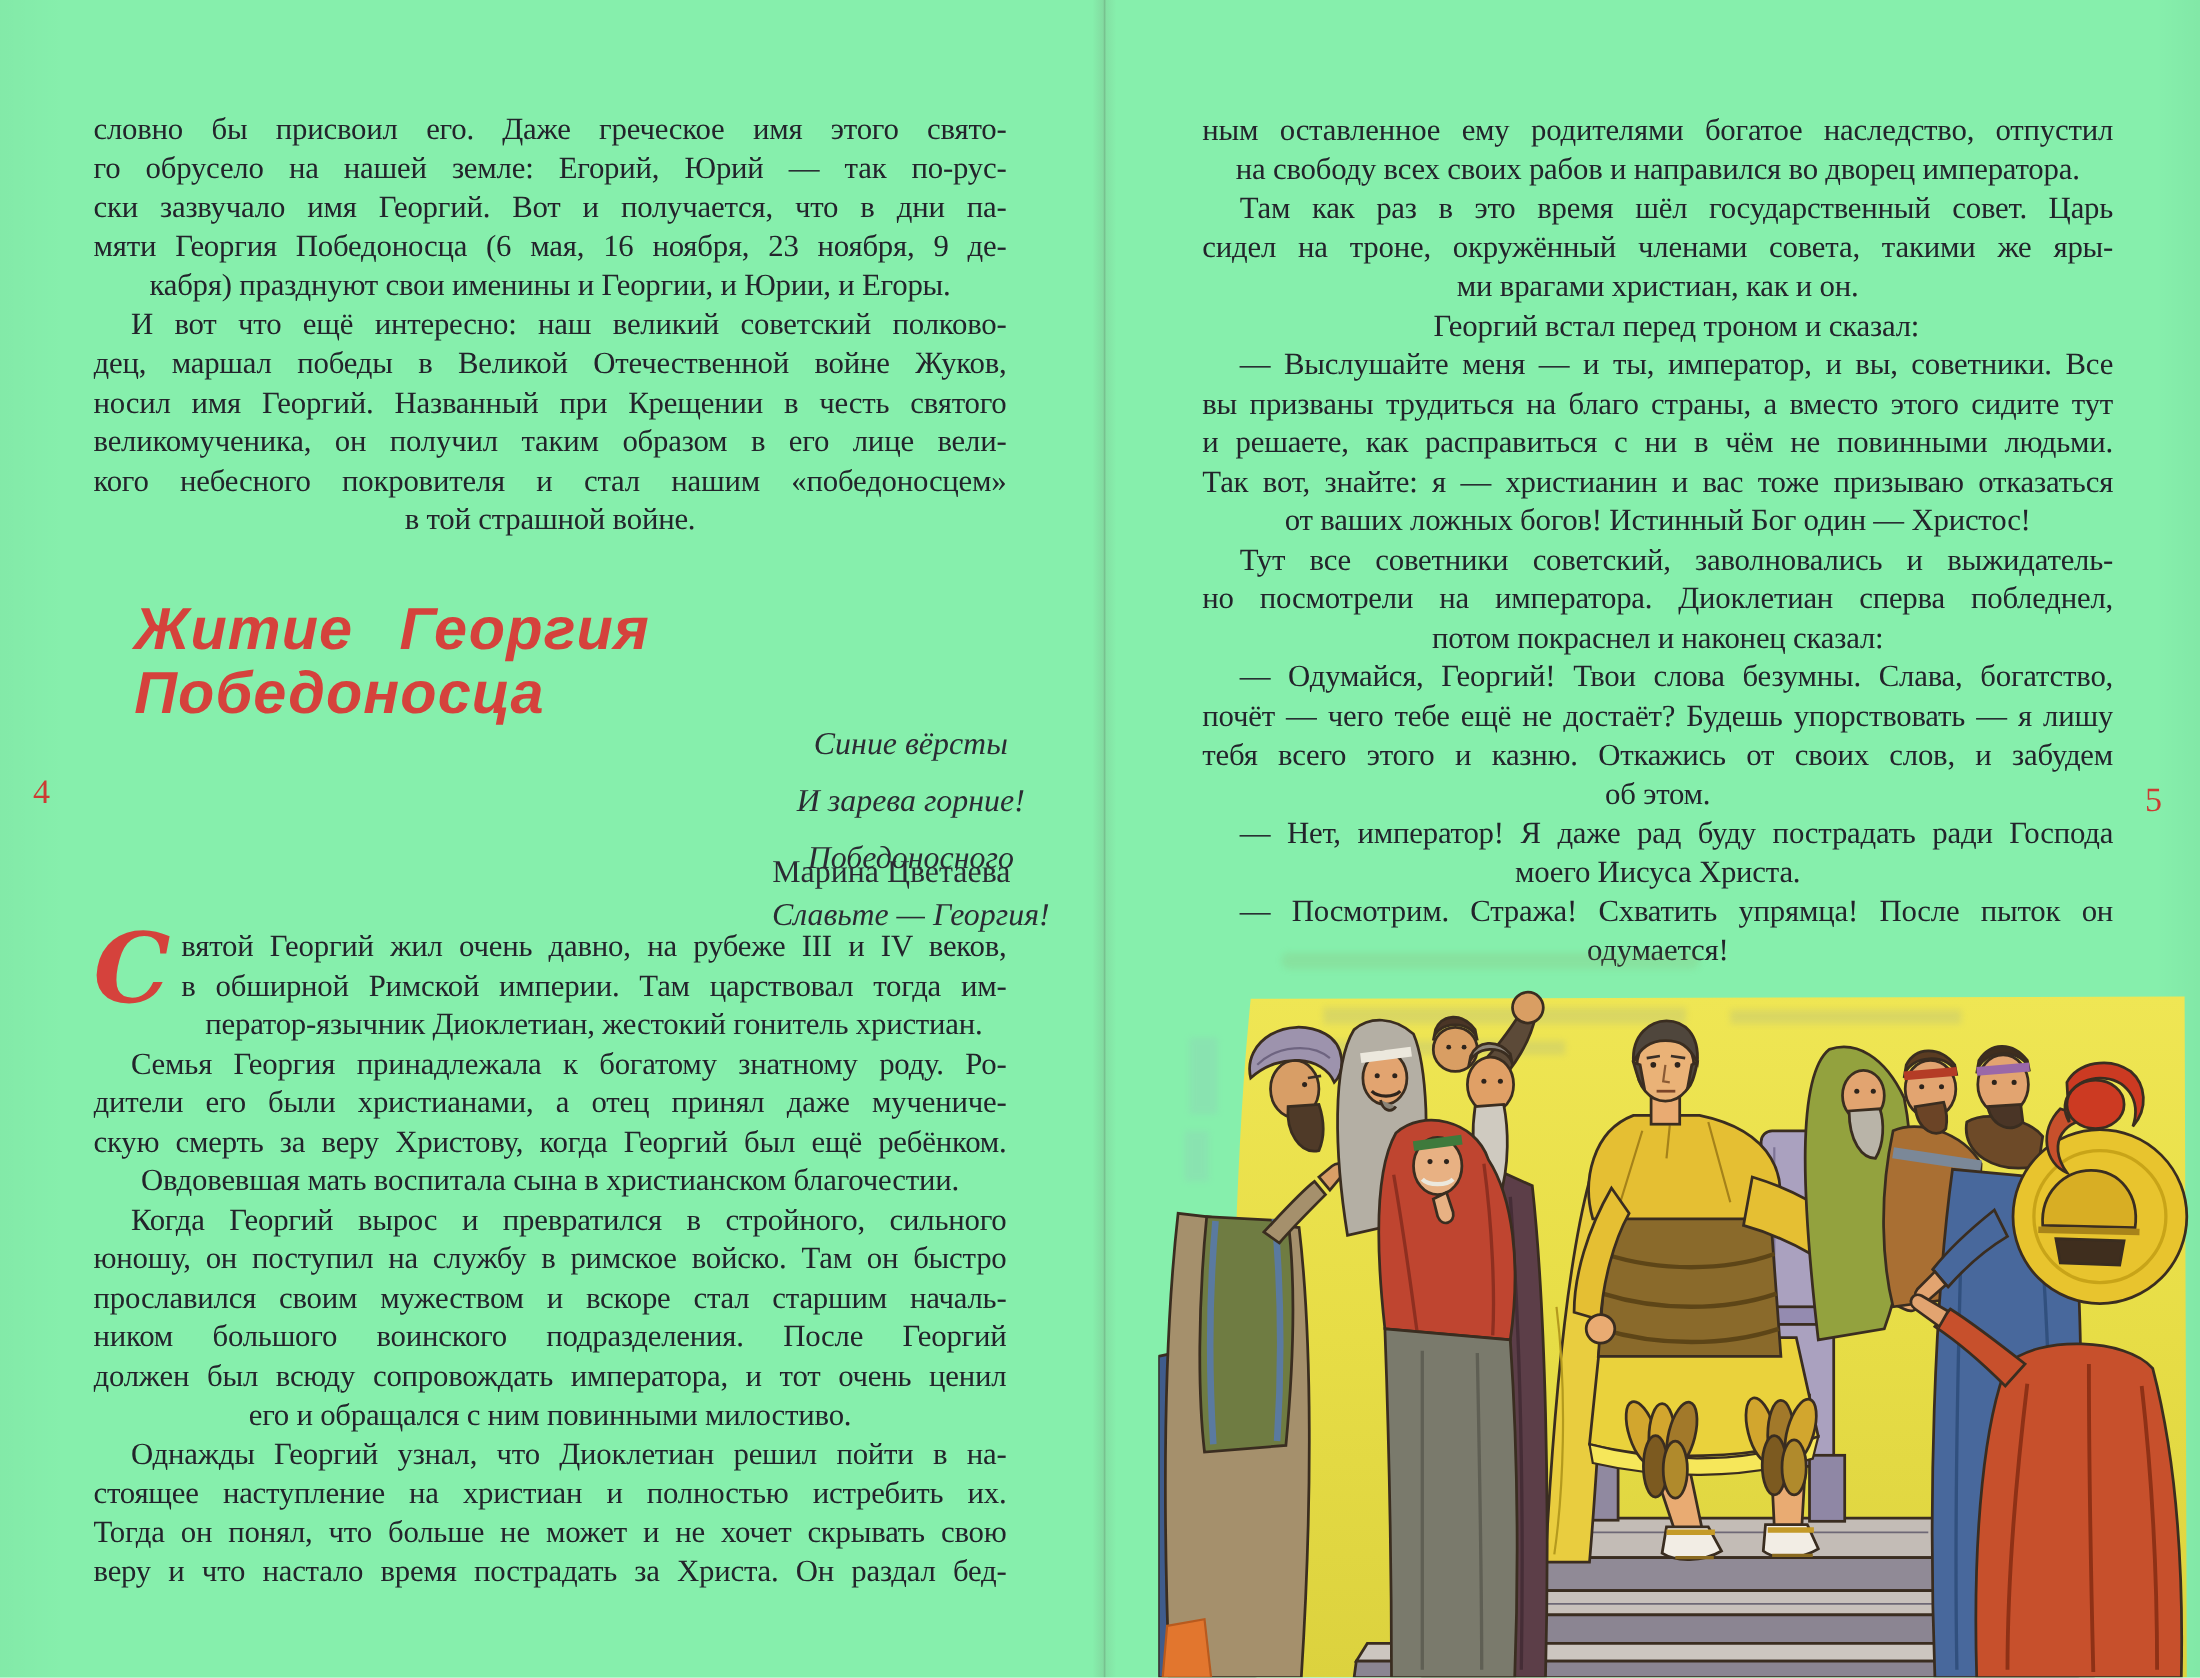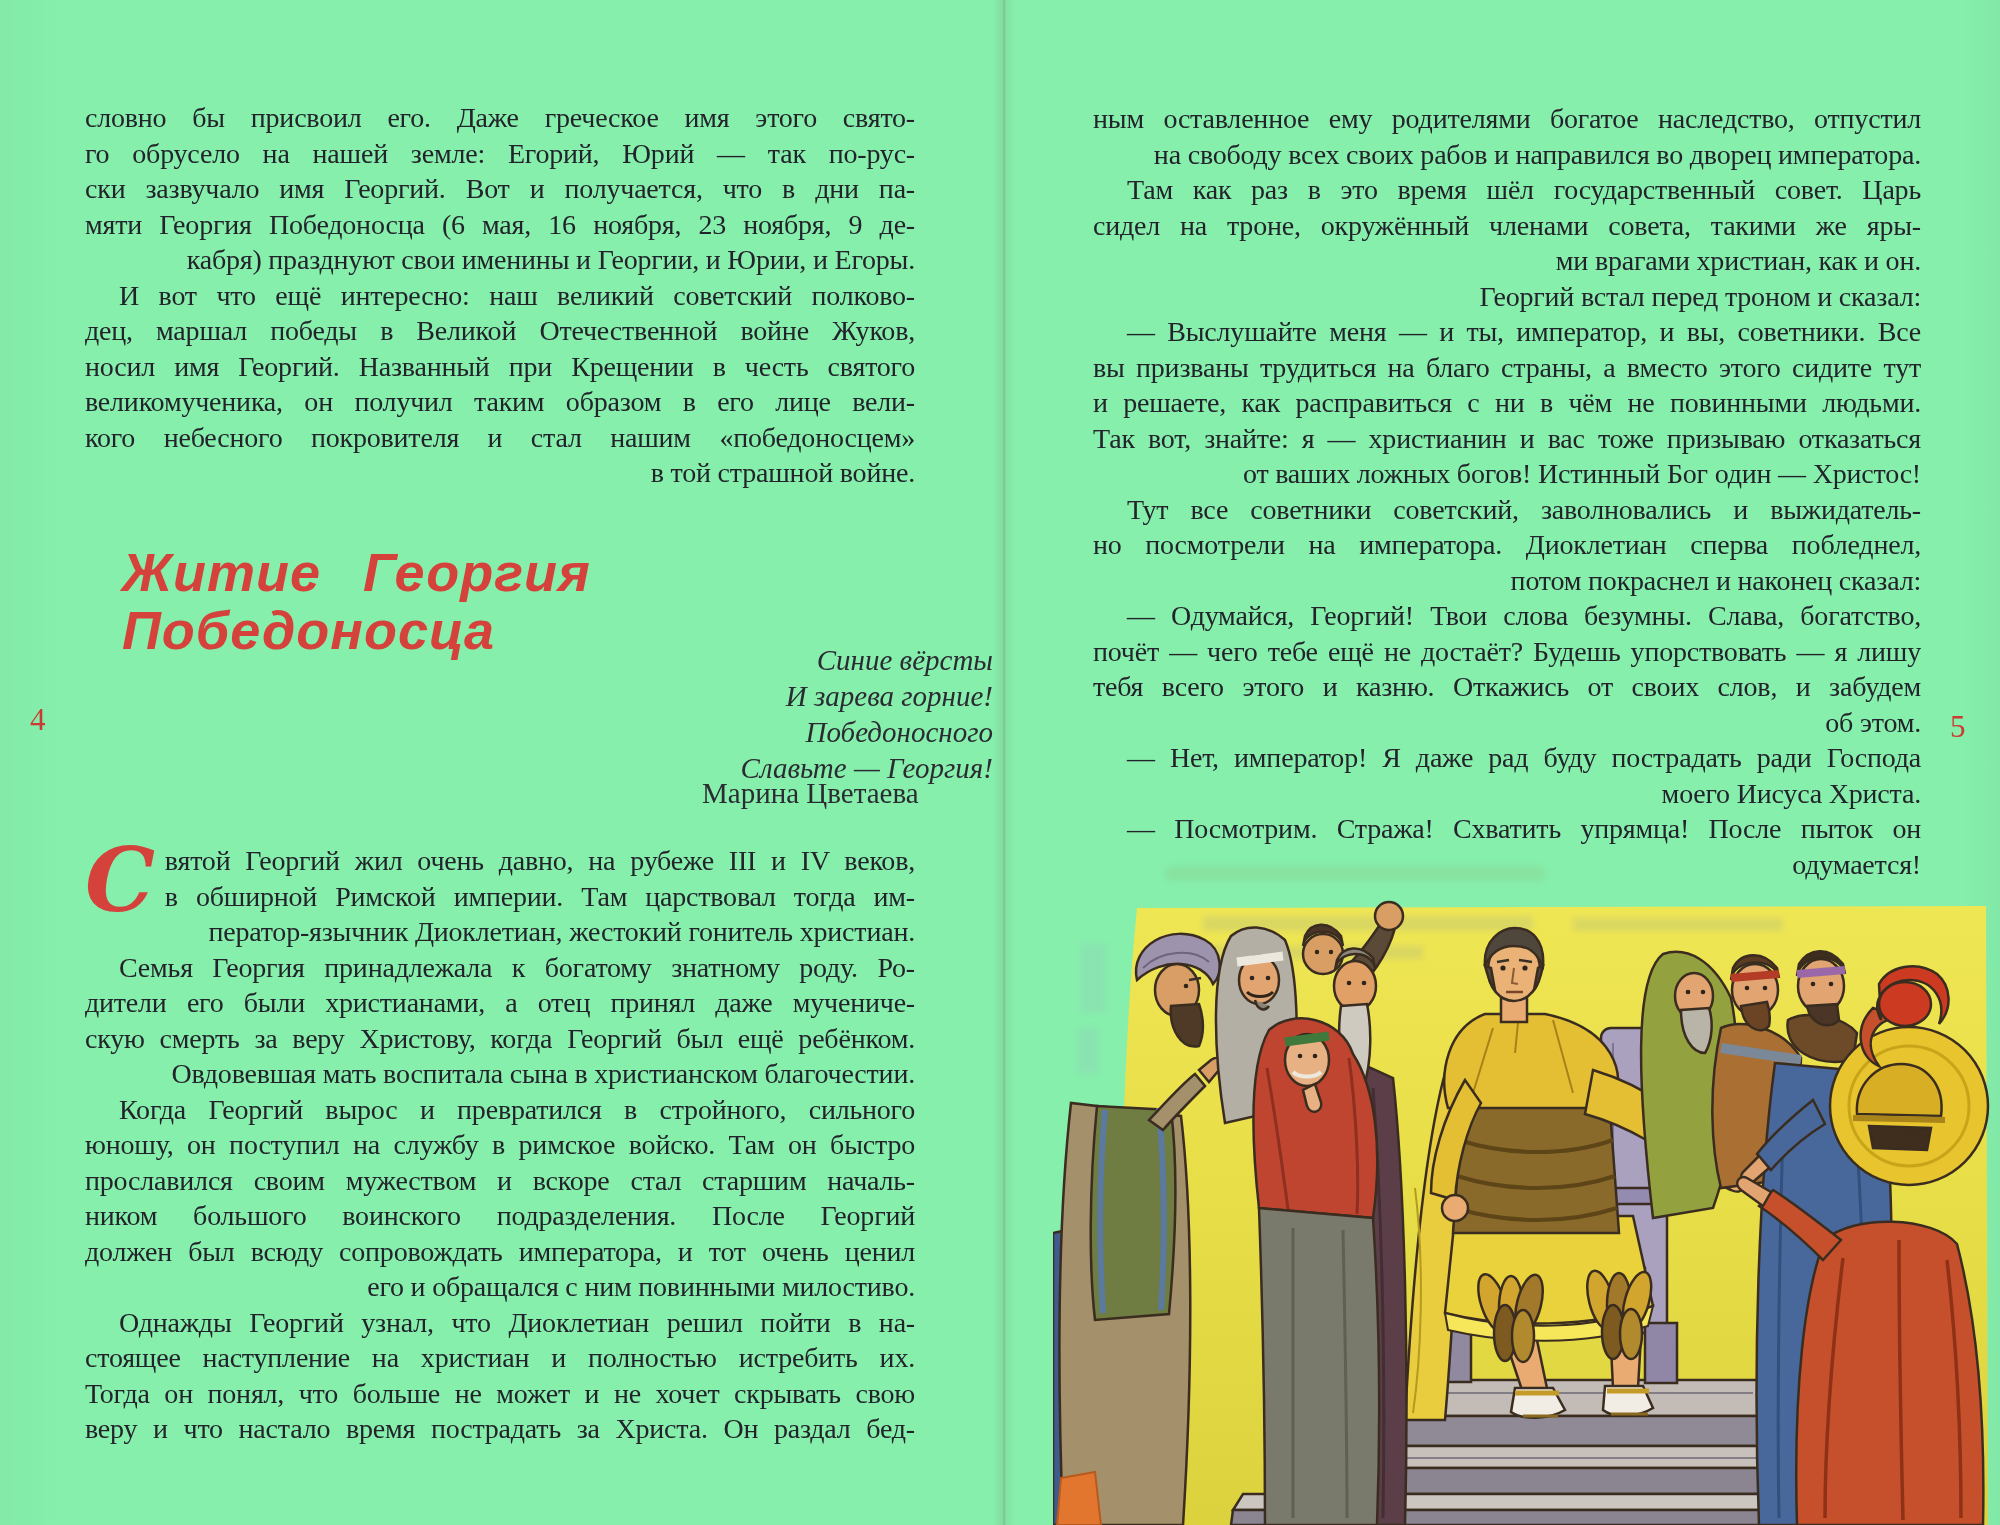--- a/index.html
+++ b/index.html
@@ -6,30 +6,30 @@
   body{font-family:"Liberation Serif", serif; background:#ffffff;}
   #stage{position:relative;width:2000px;height:1525px;background:#86efac;overflow:hidden;}
   
   #stage::before{content:"";position:absolute;inset:0;pointer-events:none;
     background:
       linear-gradient(to right, rgba(0,0,0,0.025), rgba(0,0,0,0) 60px),
       linear-gradient(to left, rgba(0,0,0,0.03), rgba(0,0,0,0) 40px);}
   .gutter{position:absolute;left:993px;top:0;width:22px;height:1525px;pointer-events:none;
     background:linear-gradient(to right, rgba(0,0,0,0) 0%, rgba(110,100,90,0.14) 45%, rgba(80,70,65,0.28) 50%, rgba(110,100,90,0.10) 58%, rgba(0,0,0,0) 100%);}
   .textcol{position:absolute;font-size:28px;line-height:35.5px;color:#23242b;letter-spacing:-0.2px;}
-  .line{height:35.5px;overflow:hidden;white-space:normal;text-align:right;}
+  .line{height:35.5px;overflow:hidden;white-space:normal;text-align:center;}
   .line.j{text-align:justify;text-align-last:justify;}
   .line.ind{text-indent:34px;}
   .para{position:relative;}
   .dropcap{float:left;color:#d5423c;font-size:88px;line-height:70px;height:70px;
     font-style:italic;font-weight:600;margin:2px 10px 0 0;font-family:"DejaVu Serif", serif;}
   .heading{position:absolute;color:#d5423c;font-family:Liberation Sans, sans-serif;
     font-style:italic;font-weight:700;font-size:54px;line-height:58px;word-spacing:26px;letter-spacing:1px;}
   .poem{position:absolute;font-style:italic;font-size:29px;line-height:36px;color:#2b2c33;}
-  .poem .line{height:36px;}
+  .poem .line{height:36px;margin-top:16px;}
   .attrib{position:absolute;font-size:29px;color:#2b2c33;}
   .pagenum{position:absolute;color:#cc3b33;font-size:31px;font-weight:400;}
   .illus{position:absolute;left:1053px;top:888px;width:937px;height:637px;}
   .ghostline{position:absolute;left:1165px;top:866px;width:380px;height:15px;border-radius:7px;
     background:rgba(140,160,95,0.16);filter:blur(3px);}
 </style>
 </head>
 <body>
 
 <div id="stage">

